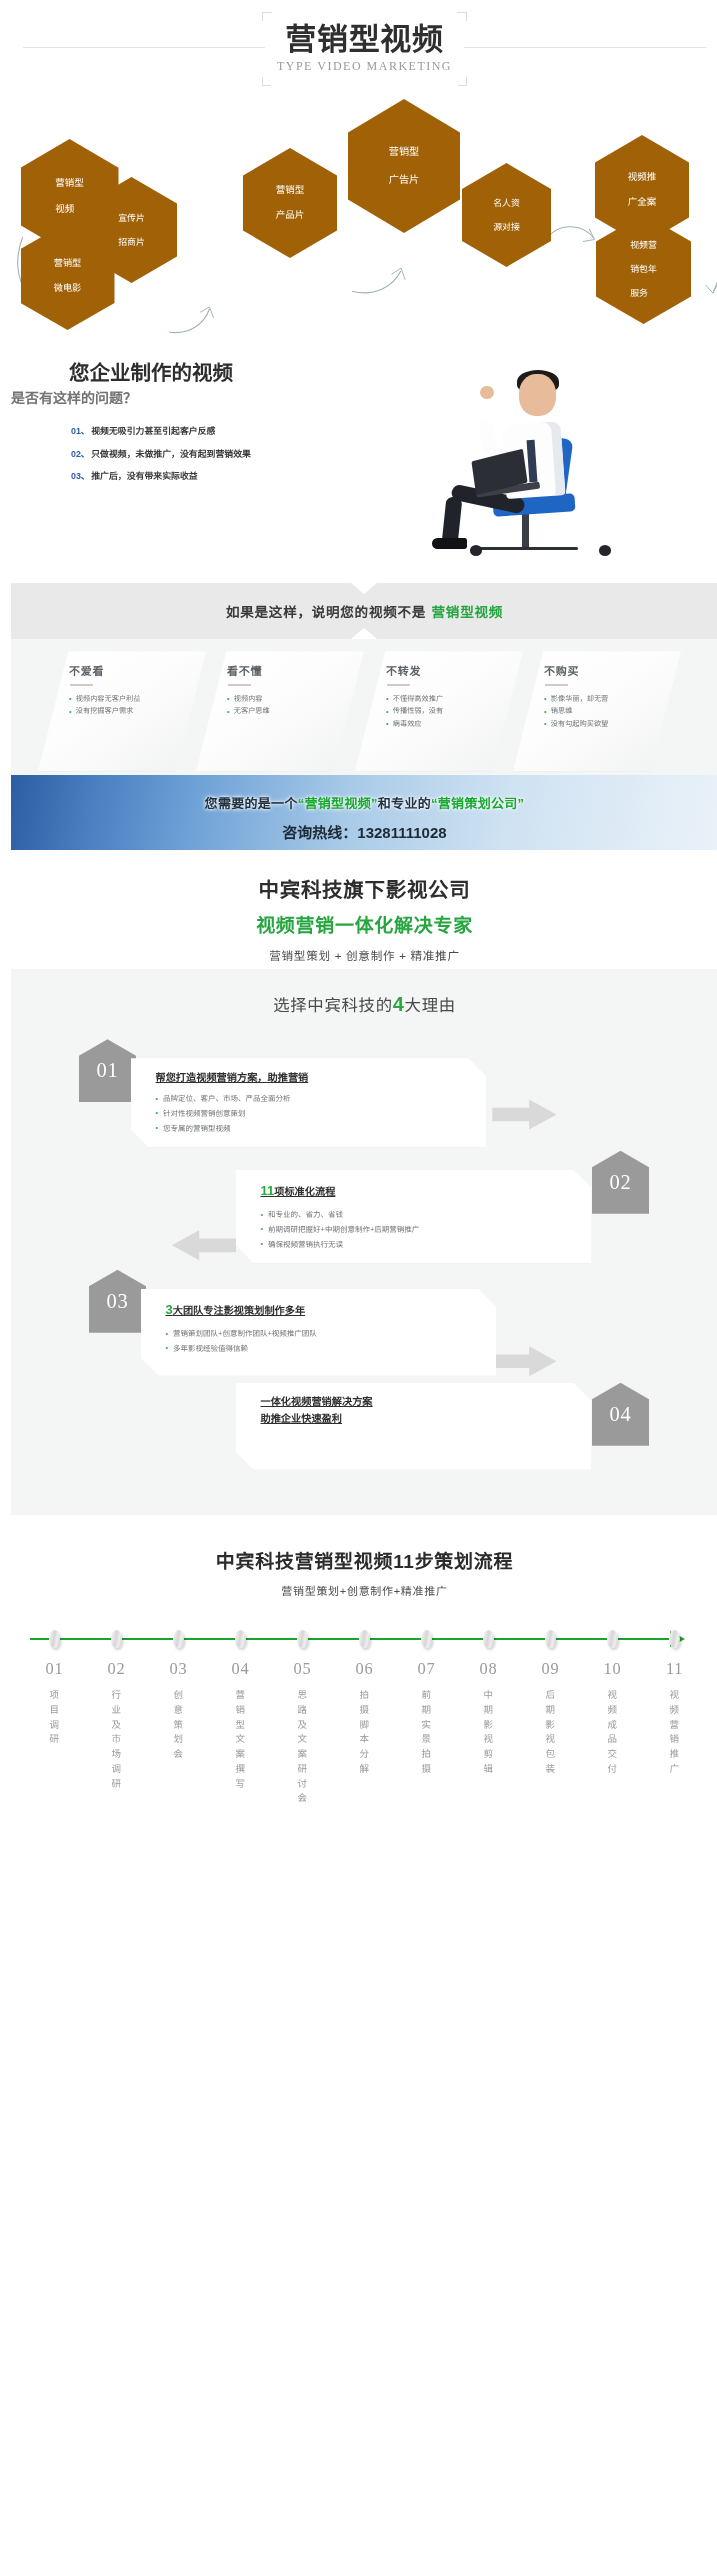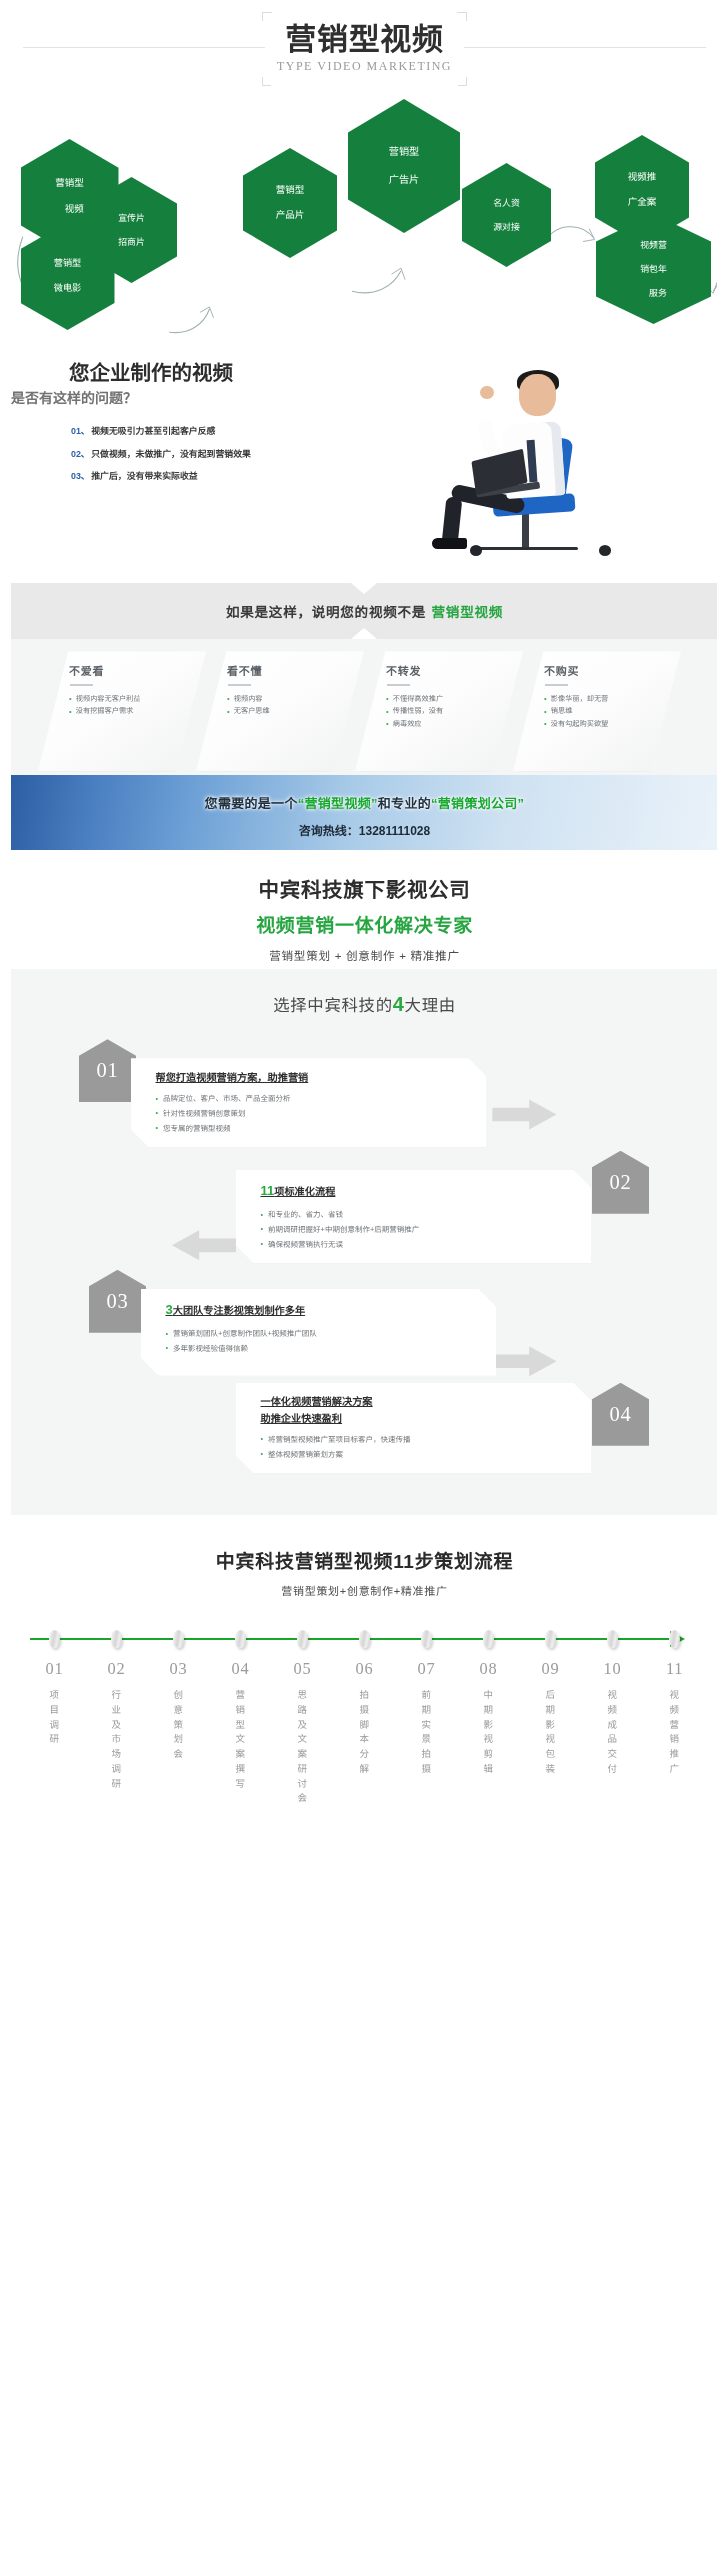--- a/index.html
+++ b/index.html
@@ -33,24 +33,24 @@
   .logo-box .c4 { right:0; bottom:0; border-left:0; border-top:0; }
   .logo-cn { font-size:31px; font-weight:bold; color:#2f2f2f; letter-spacing:0.7px; line-height:1.08;
              font-family:"Liberation Sans","DejaVu Sans",sans-serif; }
   .logo-en { font-size:12px; color:#9a9a9a; letter-spacing:1.5px; margin-top:2.7px;
              font-family:"Liberation Serif","DejaVu Serif",serif; }
 
   
   .hexfield { position:absolute; left:0; top:80px; width:718px; height:259px; }
   .hex {
     position:absolute;
-    background:#15803d;
+    background:#a16207;
     color:#ffffff;
     display:flex; align-items:center; justify-content:center;
-    text-align:right; line-height:1.35;
+    text-align:left; line-height:1.35;
     clip-path: polygon(50% 0%, 100% 25%, 100% 75%, 50% 100%, 0% 75%, 0% 25%);
     filter: drop-shadow(1.4px 2.7px 3.4px rgba(0,0,0,.13));
     font-family: Liberation Serif, serif;
   }
   .hex span { display:block; padding:0 2.7px; }
   .arrowsvg { position:absolute; left:0; top:0; width:718px; height:259px; pointer-events:none; }
 
   
   .sec-problem { position:relative; height:235px; background:#fff; padding-top:13.6px; }
   .prob-h1 { margin-left:58px; font-size:20.5px; font-weight:bold; color:#2d2d2d; line-height:1.5; }
@@ -104,21 +104,21 @@
   .pcard .bar { width:23px; height:1.4px; background:#c9cdd0; margin:6.1px 0 6.8px 1.4px; }
   .pcard li { list-style:none; font-size:7.2px; color:#6d7378; line-height:1.75; position:relative; padding-left:6.8px; }
   .pcard li:before { content:"•"; color:#3fae4e; position:absolute; left:0; top:-0.7px; font-size:7.5px; }
 
   
   .sec-blue { position:relative; height:75px;
               background: linear-gradient(100deg,#2b5ea3 0%, #4a7fc1 12%, #6ea1d6 26%, #a9cbe8 48%, #cfe2f2 70%, #eaf2f9 100%); }
   .blue-in { position:absolute; left:0; right:0; top:17.7px; text-align:center; }
   .blue-l1 { font-size:13px; font-weight:bold; color:#21313f; letter-spacing:0.3px; text-shadow:0 0 2.7px #fff,0 0 4.8px #fff; }
   .blue-l1 em { font-style:normal; color:#18a82f; }
-  .blue-l2 { margin-top:8.9px; font-size:12px; font-weight:bold; color:#1d2a36; }
+  .blue-l2 { margin-top:8.9px; font-size:15px; font-weight:bold; color:#1d2a36; }
 
   
   .sec-title { height:119px; background:#ffffff; text-align:center; padding-top:23px; }
   .ct1 { font-size:20.5px; font-weight:bold; color:#2d2d2d; letter-spacing:0.7px; }
   .ct2 { font-size:19px; font-weight:bold; color:#26a541; letter-spacing:0.7px; margin-top:6.8px; }
   .ct3 { font-size:11.6px; color:#4b4b4b; margin-top:10.2px; letter-spacing:0.7px; }
 
   
   .sec-reasons { position:relative; background:#f4f5f5; padding:23px 0 31px; }
   .rs-title { text-align:center; font-size:16.4px; color:#4a4a4a; letter-spacing:0.7px; }
@@ -224,21 +224,21 @@
       <div class="hex" style="left:451px; top:83px; width:89px; height:104px; font-size:8.9px;">
         <span><span>名人资</span><br>
               <span>源对接</span></span>
       </div>
 
       <div class="hex" style="left:9.5px; top:142px; width:94px; height:108px; font-size:9.2px;">
         <span><span>营销型</span><br>
               <span>微电影</span></span>
       </div>
 
-      <div class="hex" style="left:585px; top:134px; width:115px; height:110px; font-size:8.9px;">
+      <div class="hex" style="left:585px; top:134px; width:95px; height:110px; font-size:8.9px;">
         <span><span>视频营</span><br>
               <span>销包年</span><br>
               <span>服务</span></span>
       </div>
     </div>
   </section>
 
   <section class="sec-problem">
     <div class="prob-h1">您企业制作的视频</div>
     <div class="prob-h2">是否有这样的问题？</div>
@@ -393,24 +393,20 @@
             <li>营销策划团队+创意制作团队+视频推广团队</li>
             <li>多年影视经验值得信赖</li>
           </ul>
         </div>
       </div>
 
       <div class="step">
         <div class="badge" style="left:581px; top:349px;">04</div>
         <div class="card" style="left:225px; top:349px;">
           <h5><span>一体化视频营销解决方案</span><br><span>助推企业快速盈利</span></h5>
-          <ul>
-            <li>将营销型视频推广至项目标客户，快速传播</li>
-            <li>整体视频营销策划方案</li>
-          </ul>
         </div>
       </div>
     </div>
   </section>
 
   <section class="sec-flow">
     <div class="fl-t1">
       <span>中宾科技营销型视频</span><em>11</em><span>步策划流程</span>
     </div>
     <div class="fl-t2">营销型策划+创意制作+精准推广</div>

